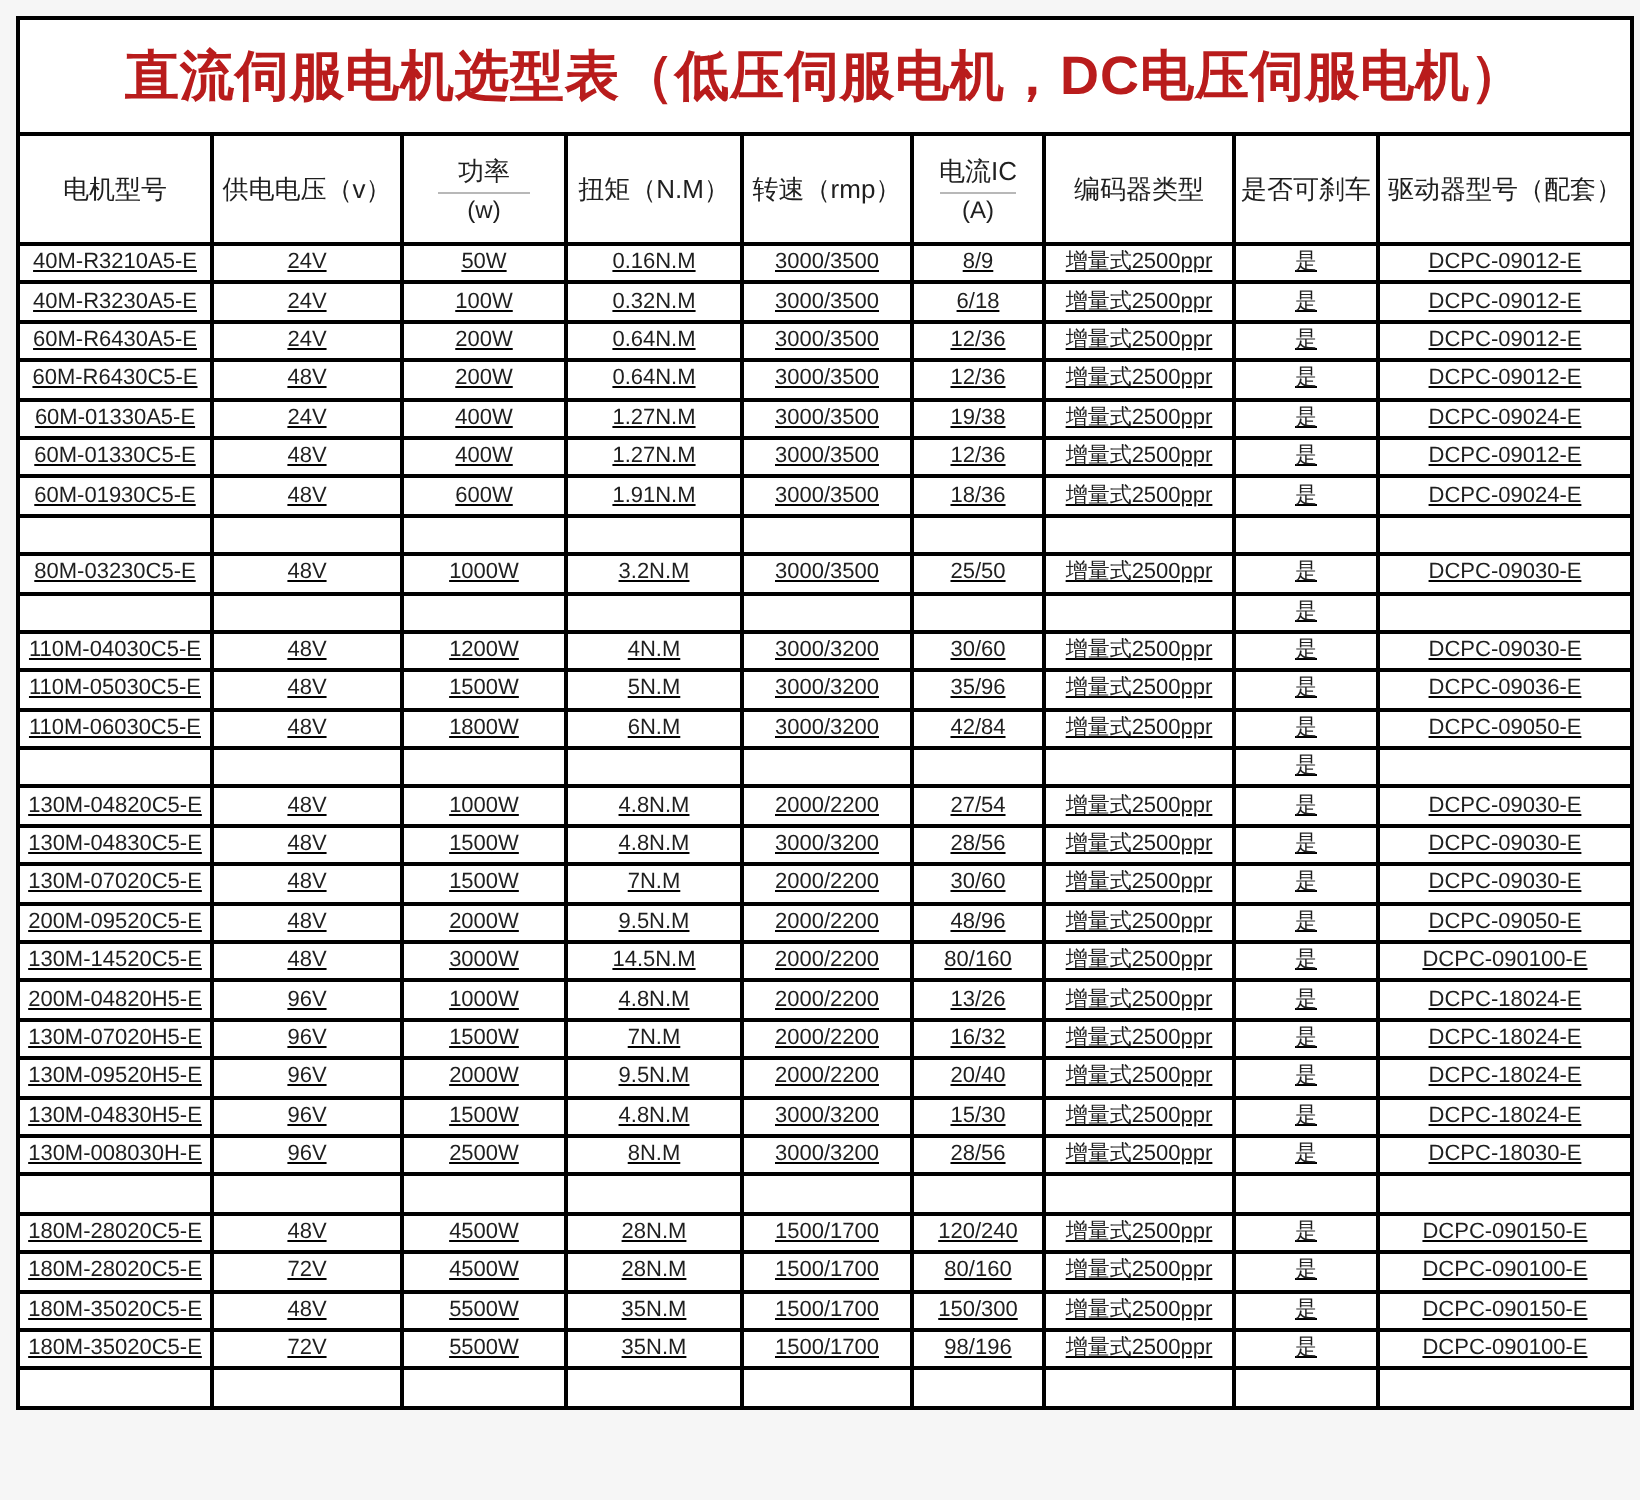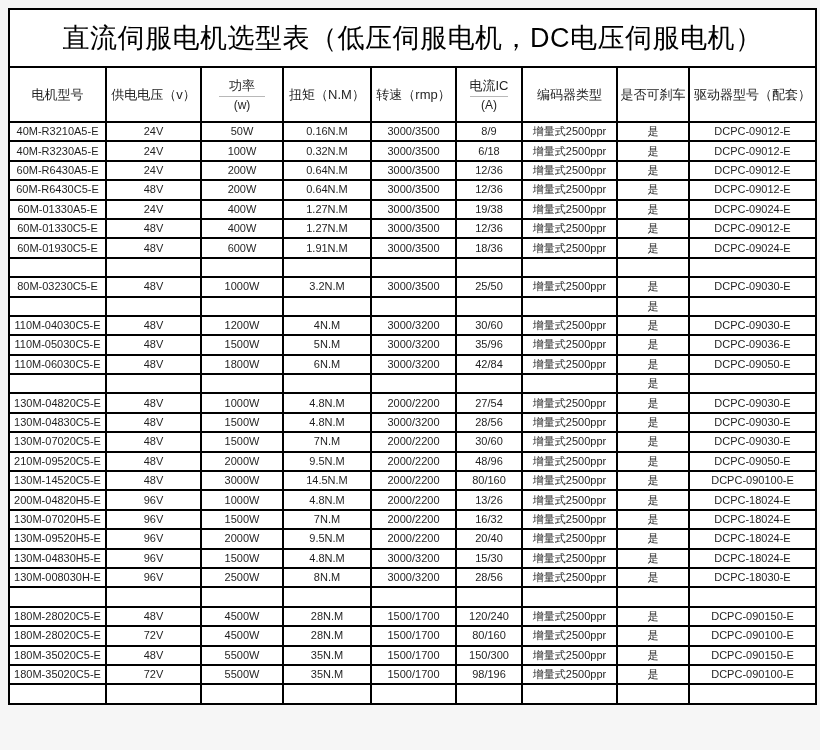--- a/index.html
+++ b/index.html
@@ -26,39 +26,39 @@
     padding: 0;
     text-align: center;
     vertical-align: middle;
     color: #1f1f1f;
     overflow: hidden;
     white-space: nowrap;
   }
   tr.title-row th {
     height: 56px;
     font-size: 27px;
-    font-weight: normal;
-    color: #000000;
+    font-weight: bold;
+    color: #b91c1c;
     letter-spacing: 0.5px;
   }
   tr.header-row th {
     height: 53px;
     font-size: 13px;
     font-weight: 500;
   }
   tr.header-row .hl1 { line-height: 16px; }
   tr.header-row .hl2 {
     line-height: 14px;
     font-size: 12px;
     border-top: 1px solid #b8b8b8;
     width: 58%;
     margin: 2px auto 0 auto;
     padding-top: 1px;
   }
-  tbody tr { height: 19.4px; }
+  tbody tr { height: 19.4px; text-decoration: underline; }
   tbody td { font-size: 11px; line-height: 15px; }
   
   col.c-model   { width: 97px; }
   col.c-voltage { width: 95px; }
   col.c-power   { width: 82px; }
   col.c-torque  { width: 88px; }
   col.c-speed   { width: 85px; }
   col.c-current { width: 66px; }
   col.c-encoder { width: 95px; }
   col.c-brake   { width: 72px; }
@@ -298,21 +298,21 @@
           <td>48V</td>
           <td>1500W</td>
           <td>7N.M</td>
           <td>2000/2200</td>
           <td>30/60</td>
           <td>增量式2500ppr</td>
           <td>是</td>
           <td>DCPC-09030-E</td>
         </tr>
         <tr>
-          <td>210M-09520C5-E</td>
+          <td>200M-09520C5-E</td>
           <td>48V</td>
           <td>2000W</td>
           <td>9.5N.M</td>
           <td>2000/2200</td>
           <td>48/96</td>
           <td>增量式2500ppr</td>
           <td>是</td>
           <td>DCPC-09050-E</td>
         </tr>
         <tr>

